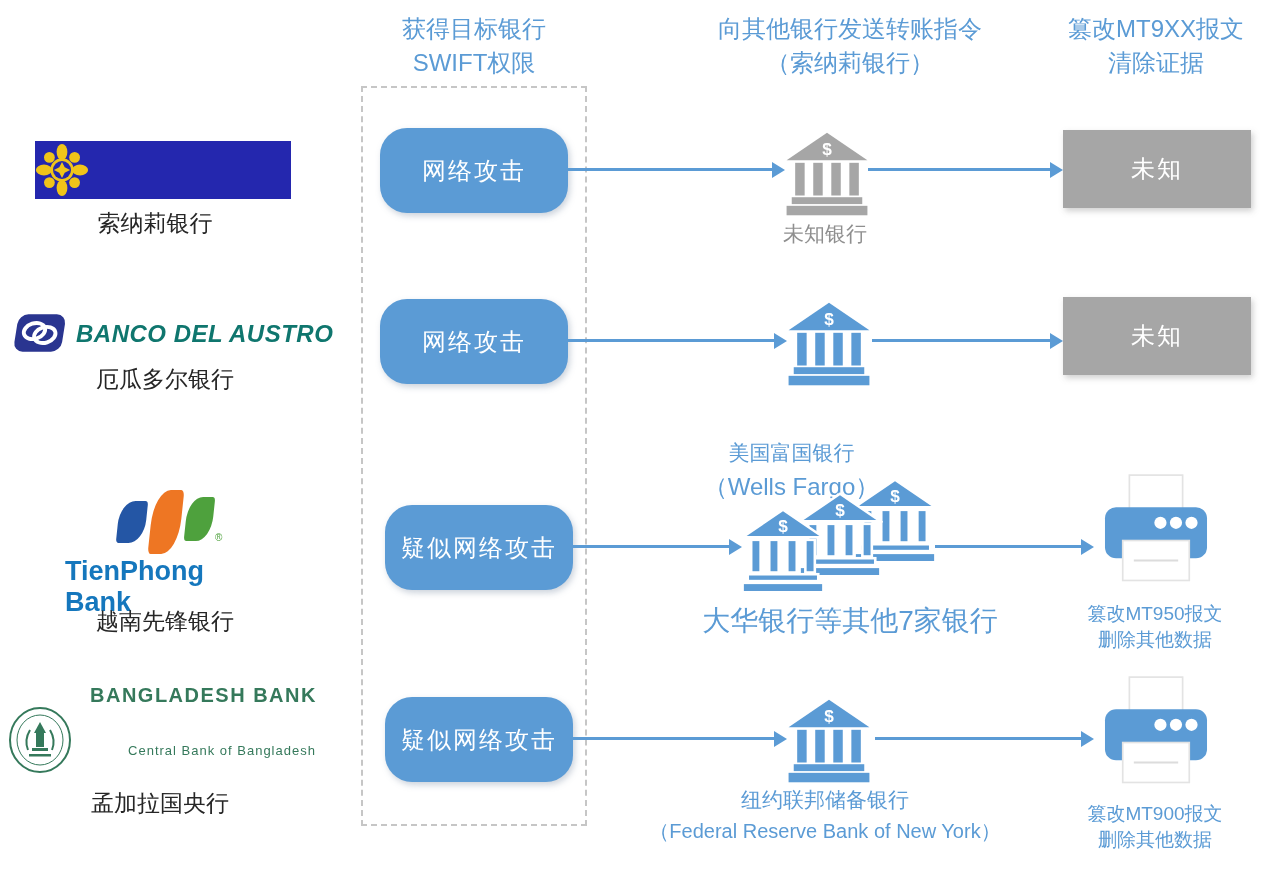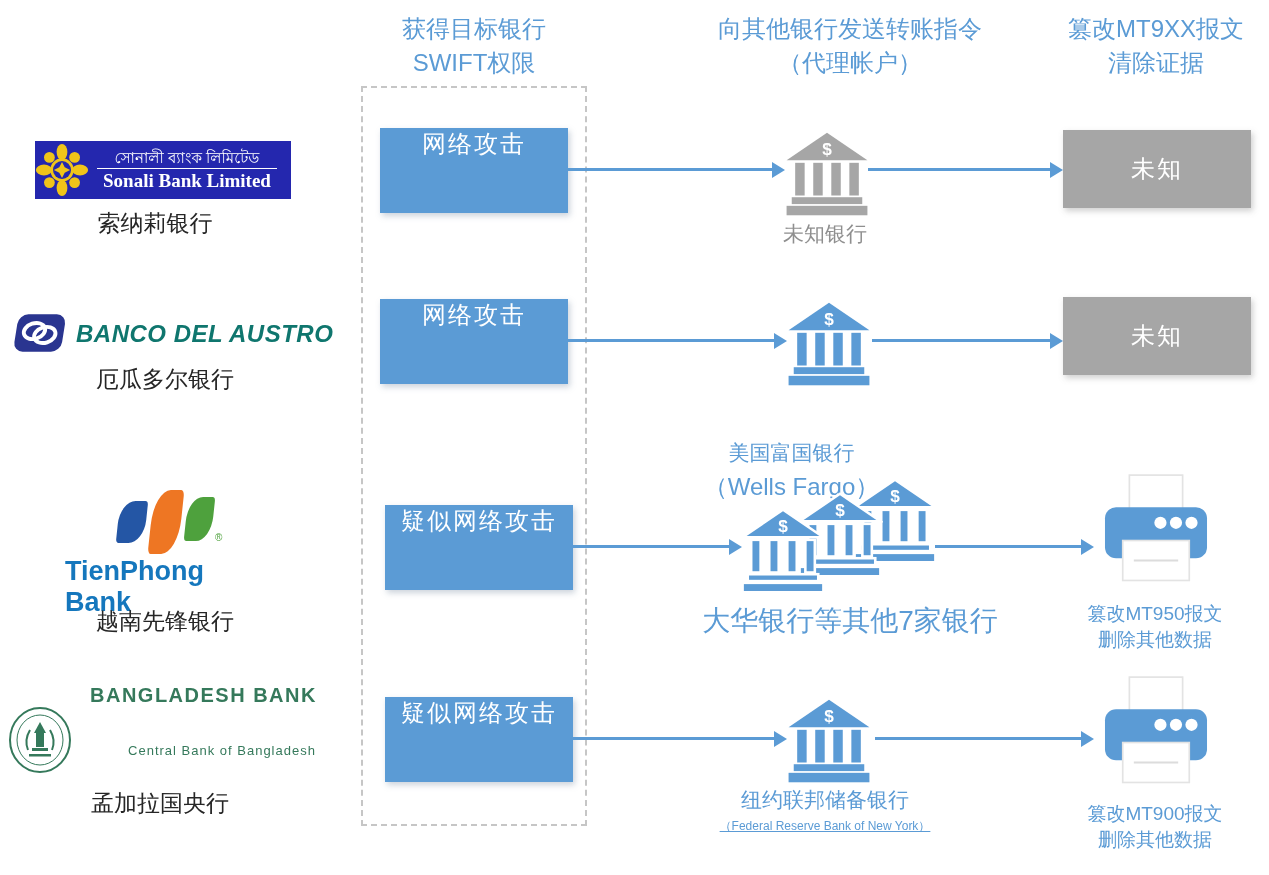--- a/index.html
+++ b/index.html
@@ -9,22 +9,22 @@
   }
   html,body{margin:0;padding:0;background:#fff;}
   body{font-family:"Liberation Sans","DejaVu Sans",sans-serif;}
   .canvas{position:relative;width:1269px;height:875px;background:#fff;overflow:hidden;}
 
   .col-header{position:absolute;text-align:center;color:var(--accent);font-size:24px;line-height:34px;}
 
   .dashed-rect{position:absolute;left:361px;top:86px;width:226px;height:740px;border:2px dashed #C6C6C6;box-sizing:border-box;}
 
   .attack-box{position:absolute;width:188px;height:85px;background:var(--accent);color:#fff;
-    display:flex;justify-content:center;font-size:24px;letter-spacing:2px;
-    box-shadow:2px 3px 6px rgba(110,130,155,.35);}
+    display:flex;align-items:center;justify-content:center;font-size:24px;letter-spacing:2px;
+    box-shadow:2px 3px 6px rgba(110,130,155,.35);border-radius:27px;}
   .unknown-box{position:absolute;width:188px;height:78px;background:var(--graybox);color:#fff;
     display:flex;align-items:center;justify-content:center;font-size:24px;letter-spacing:2px;
     box-shadow:2px 3px 6px rgba(120,120,120,.35);}
 
   .arrow{position:absolute;height:3px;background:var(--accent);}
   .arrow::after{content:"";position:absolute;right:-13px;top:50%;transform:translateY(-50%);
     border-left:13px solid var(--accent);border-top:8px solid transparent;border-bottom:8px solid transparent;}
 
   .bank-icon{position:absolute;color:var(--accent);}
   .bank-icon.gray{color:var(--graybox);}
@@ -68,21 +68,21 @@
 <body>
 
 <div class="canvas">
 
   <div class="col-header" style="left:354px;top:12px;width:240px;">
     <div>获得目标银行</div>
     <div>SWIFT权限</div>
   </div>
   <div class="col-header" style="left:655px;top:12px;width:390px;">
     <div>向其他银行发送转账指令</div>
-    <div>（代理帐户）</div>
+    <div>（索纳莉银行）</div>
   </div>
   <div class="col-header" style="left:1043px;top:12px;width:226px;">
     <div>篡改MT9XX报文</div>
     <div>清除证据</div>
   </div>
 
   <div class="dashed-rect"></div>
 
   <div class="sonali-logo">
     <svg width="54" height="54" viewBox="0 0 60 60">
@@ -93,25 +93,20 @@
           <ellipse cx="50" cy="30" rx="9" ry="6"></ellipse>
         <ellipse cx="16" cy="16" rx="6" ry="6"></ellipse>
           <ellipse cx="44" cy="16" rx="6" ry="6"></ellipse>
         <ellipse cx="16" cy="44" rx="6" ry="6"></ellipse>
           <ellipse cx="44" cy="44" rx="6" ry="6"></ellipse>
         <circle cx="30" cy="30" r="13"></circle>
       </g>
       <circle cx="30" cy="30" r="10" fill="#2427AE"></circle>
       <path d="M30 21 L33 27 L39 30 L33 33 L30 39 L27 33 L21 30 L27 27 Z" fill="#F0C419"></path>
     </svg>
-    <div class="sonali-text">
-      <div class="sonali-bn">সোনালী ব্যাংক লিমিটেড</div>
-      <div class="sonali-divider"></div>
-      <div class="sonali-en">Sonali Bank Limited</div>
-    </div>
   </div>
   <div class="src-label" style="left:55px;top:208px;width:200px;">索纳莉银行</div>
 
   <div class="attack-box" style="left:380px;top:128px;">
     <span>网络攻击</span>
   </div>
 
   <div class="arrow" style="left:568px;top:168px;width:204px;"></div>
 
   <div class="bank-icon gray" style="left:784px;top:127px;">
@@ -281,21 +276,21 @@
       <rect x="13" y="37" width="11" height="38"></rect>
         <rect x="34" y="37" width="11" height="38"></rect>
       <rect x="55" y="37" width="11" height="38"></rect>
         <rect x="76" y="37" width="11" height="38"></rect>
       <rect x="9" y="77" width="82" height="8"></rect>
         <rect x="3" y="87" width="94" height="11"></rect>
     </svg>
   </div>
   <div class="target-label" style="left:630px;top:786px;width:390px;">
     <div>纽约联邦储备银行</div>
-    <div class="sub" style="font-size:12px;text-decoration:underline;">（Federal Reserve Bank of New York）</div>
+    <div class="sub" style="font-size:20px;">（Federal Reserve Bank of New York）</div>
   </div>
 
   <div class="arrow" style="left:875px;top:737px;width:206px;"></div>
 
   <div class="printer" style="left:1100px;top:676px;">
     <svg width="112" height="122" viewBox="0 0 100 110">
       <rect x="26" y="1" width="48" height="42" fill="#fff" stroke="#E3E3E3" stroke-width="1.5"></rect>
       <rect x="4" y="30" width="92" height="46" rx="10" fill="currentColor"></rect>
       <circle cx="54" cy="44" r="5.5" fill="#fff"></circle>
         <circle cx="68" cy="44" r="5.5" fill="#fff"></circle>

